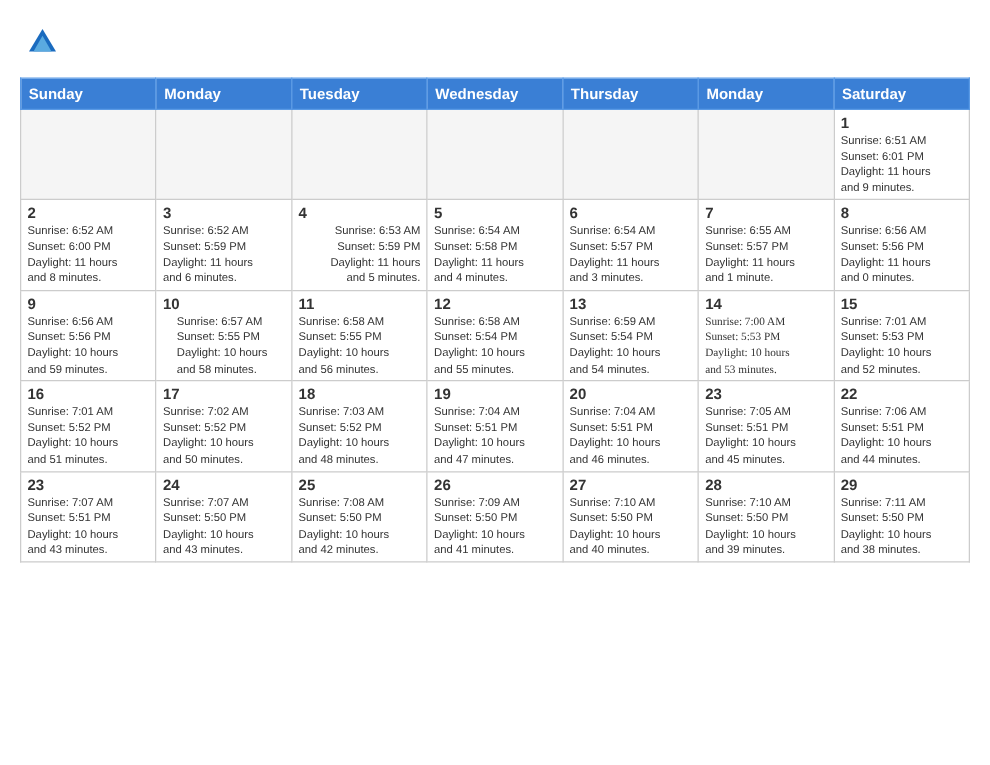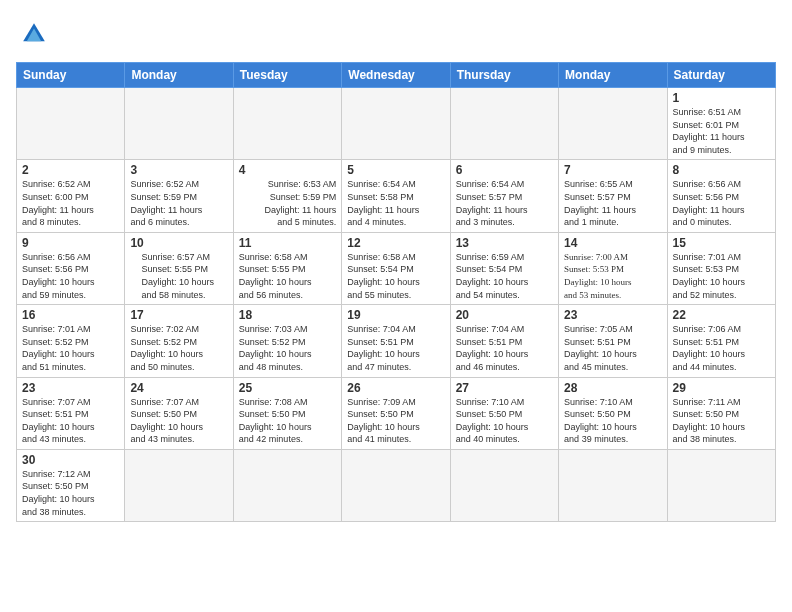--- a/index.html
+++ b/index.html
@@ -344,30 +344,15 @@
 and 39 minutes.</div>
           </td>
           <td>
             <span class="day-num">29</span>
             <div class="day-info" style="white-space: pre-line;">Sunrise: 7:11 AM
 Sunset: 5:50 PM
 Daylight: 10 hours
 and 38 minutes.</div>
           </td>
         </tr>
-        <tr class="last-row">
-          <td>
-            <span class="day-num">30</span>
-            <div class="day-info" style="white-space: pre-line;">Sunrise: 7:12 AM
-Sunset: 5:50 PM
-Daylight: 10 hours
-and 38 minutes.</div>
-          </td>
-          <td class="empty"></td>
-          <td class="empty"></td>
-          <td class="empty"></td>
-          <td class="empty"></td>
-          <td class="empty"></td>
-          <td class="empty"></td>
-        </tr>
       </tbody>
   </table>
 </div>
 
 </body></html>

